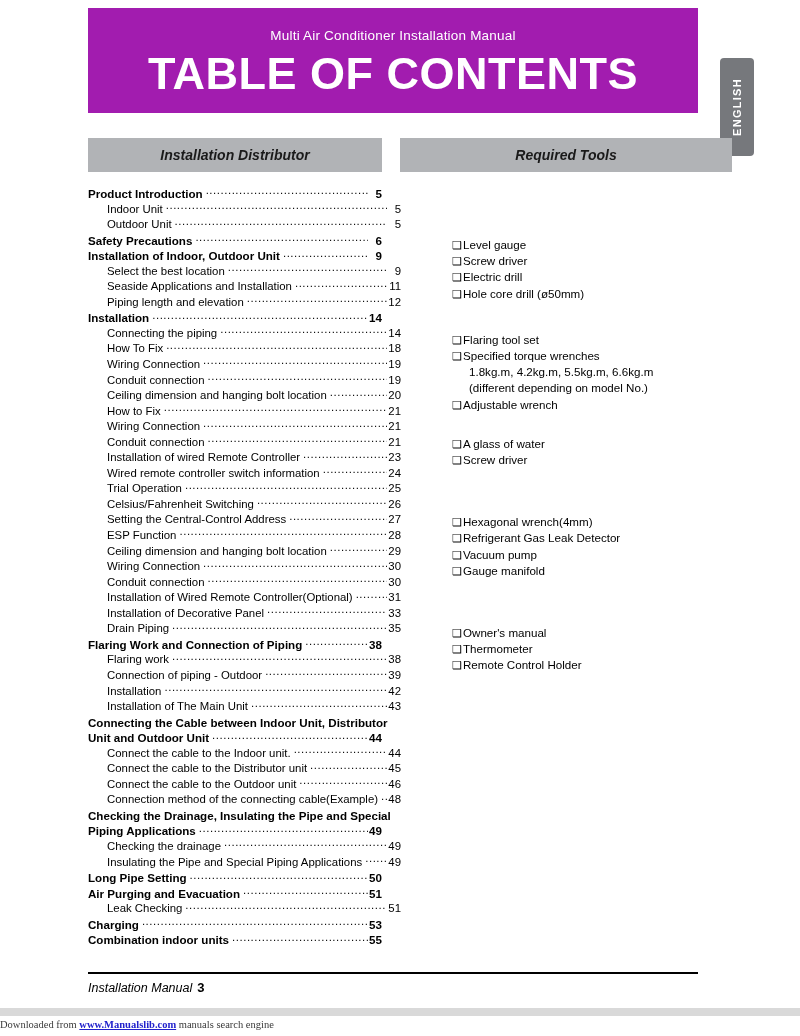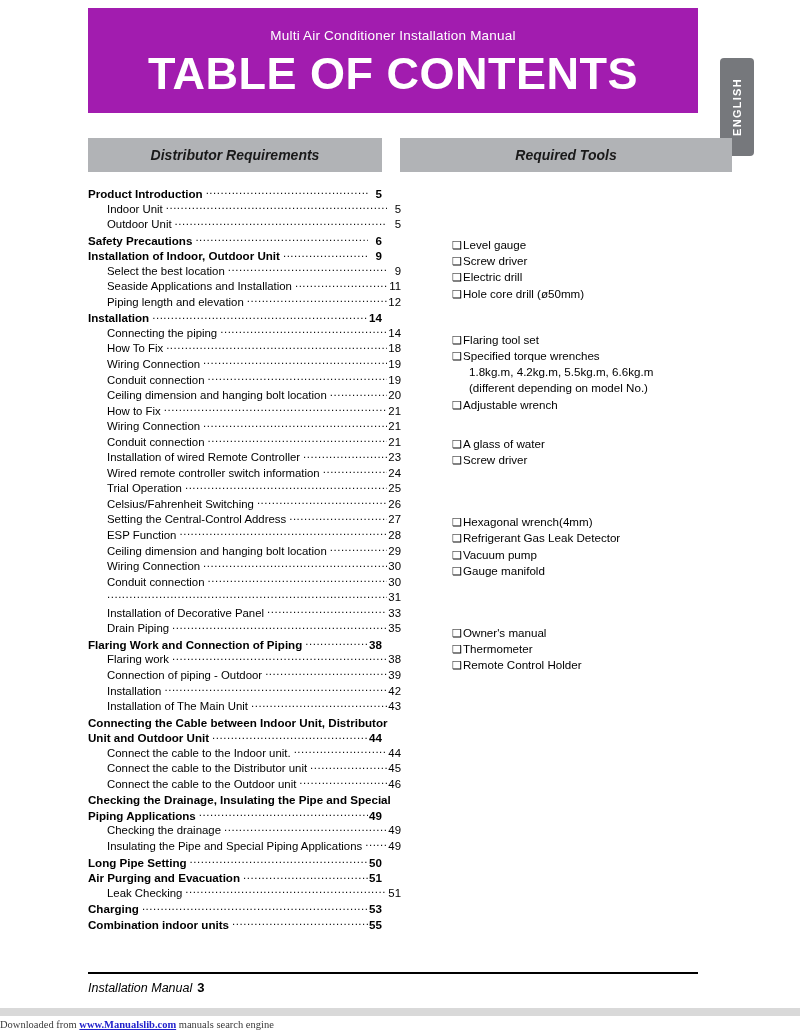--- a/index.html
+++ b/index.html
@@ -240,21 +240,21 @@
 <div id="header-banner">
   <div id="header-subtitle">Multi Air Conditioner Installation Manual</div>
   <div id="header-title">TABLE OF CONTENTS</div>
 </div>
 
 <div id="language-tab">
   <span>ENGLISH</span>
 </div>
 
 <div class="section-bar" id="bar-left">
-  <span>Distributor Requirements</span>
+  <span>Installation Distributor</span>
 </div>
 <div class="section-bar" id="bar-right">
   <span>Required Tools</span>
 </div>
 
 <div id="toc-list">
     <div class="toc-row lvl1">
       <span class="toc-title">Product Introduction</span>
       <span class="toc-leader"></span>
       <span class="toc-page">5</span>
@@ -378,20 +378,21 @@
       <span class="toc-title">Wiring Connection</span>
       <span class="toc-leader"></span>
       <span class="toc-page">30</span>
     </div>
     <div class="toc-row lvl2">
       <span class="toc-title">Conduit connection</span>
       <span class="toc-leader"></span>
       <span class="toc-page">30</span>
     </div>
     <div class="toc-row lvl2">
+      <span class="toc-title">Installation of Wired Remote Controller(Optional)</span>
       <span class="toc-leader"></span>
       <span class="toc-page">31</span>
     </div>
     <div class="toc-row lvl2">
       <span class="toc-title">Installation of Decorative Panel</span>
       <span class="toc-leader"></span>
       <span class="toc-page">33</span>
     </div>
     <div class="toc-row lvl2">
       <span class="toc-title">Drain Piping</span>
@@ -438,20 +439,25 @@
     </div>
     <div class="toc-row lvl2">
       <span class="toc-title">Connect the cable to the Distributor unit</span>
       <span class="toc-leader"></span>
       <span class="toc-page">45</span>
     </div>
     <div class="toc-row lvl2">
       <span class="toc-title">Connect the cable to the Outdoor unit</span>
       <span class="toc-leader"></span>
       <span class="toc-page">46</span>
+    </div>
+    <div class="toc-row lvl2">
+      <span class="toc-title">Connection method of the connecting cable(Example)</span>
+      <span class="toc-leader"></span>
+      <span class="toc-page">48</span>
     </div>
     <div class="toc-row lvl1 nowrap-noleader">
       <span class="toc-title">Checking the Drainage, Insulating the Pipe and Special</span>
     </div>
     <div class="toc-row cont">
       <span class="toc-title">Piping Applications</span>
       <span class="toc-leader"></span>
       <span class="toc-page">49</span>
     </div>
     <div class="toc-row lvl2">

